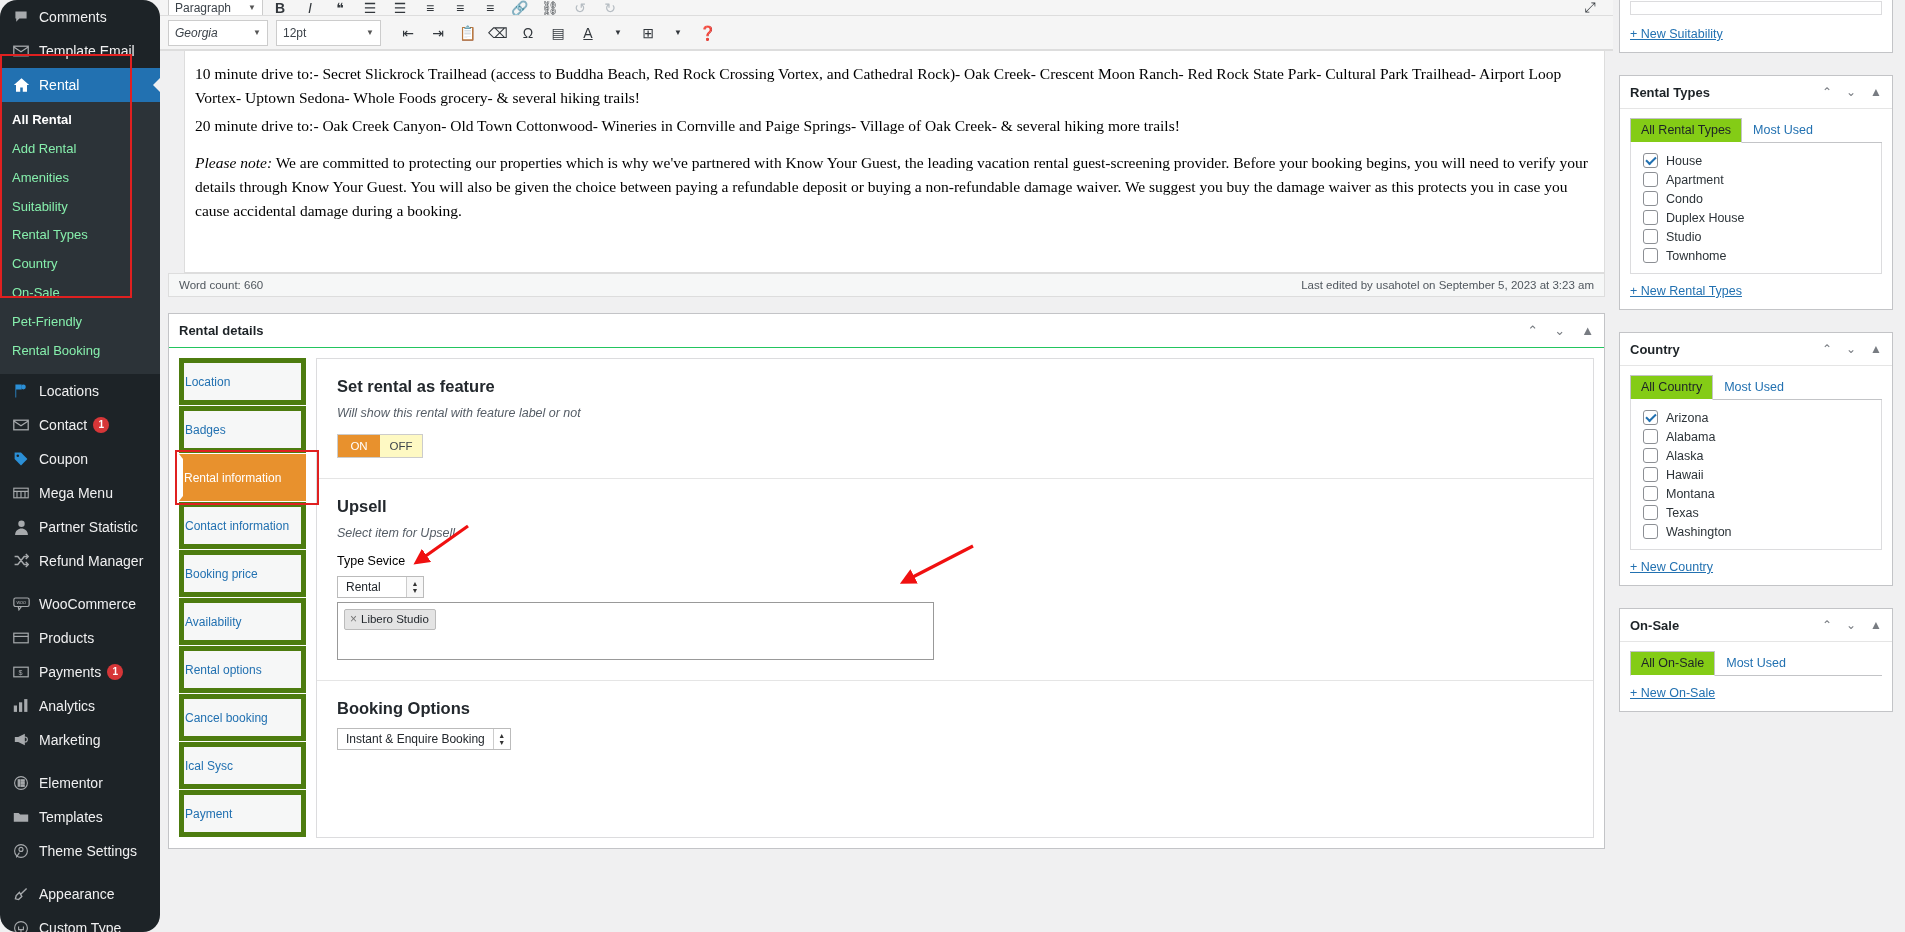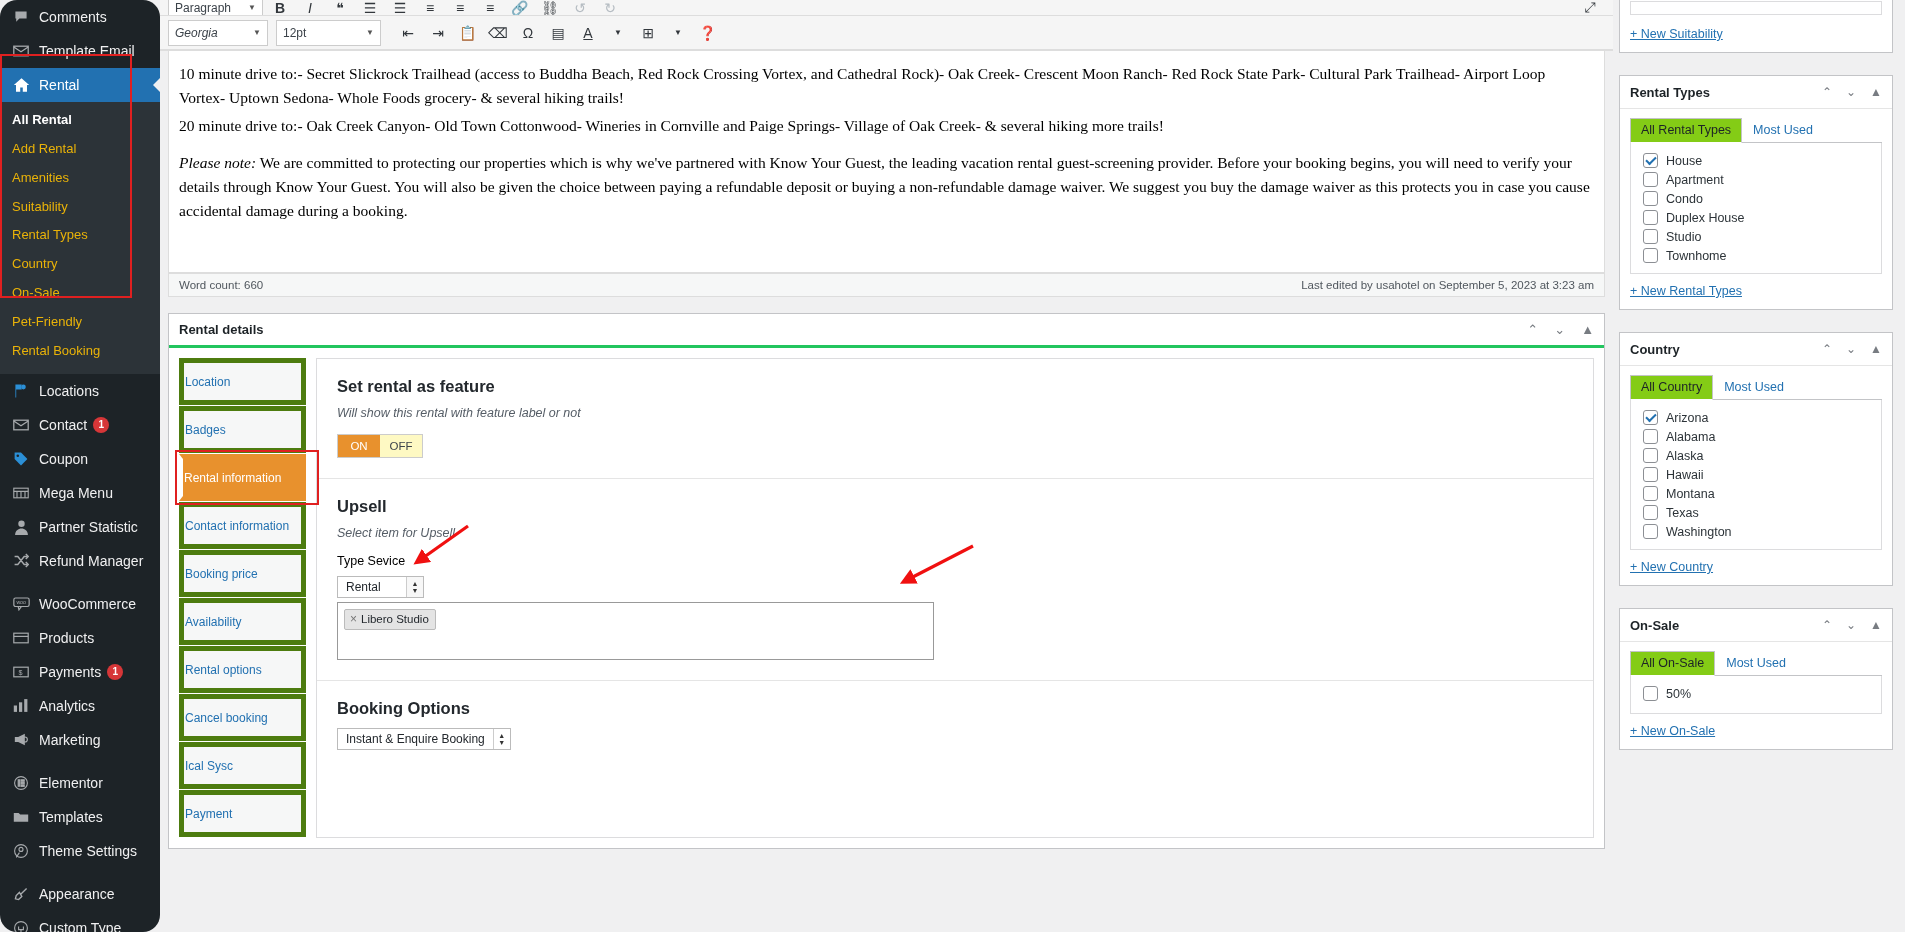--- a/index.html
+++ b/index.html
@@ -41,21 +41,21 @@
     background: #2271b1; color: #fff; font-weight: 400;
   }
   .menu-row.active .ico { color: #fff; }
   .menu-row.active::after {
     content: ""; position: absolute; right: -1px; top: 50%;
     margin-top: -8px;
     border: 8px solid transparent; border-right-color: #f0f0f1;
   }
   .submenu { background: #2c3338; padding: 4px 0 8px 0; }
   .sub-row {
-    font-size: 13px; color: #eab308;
+    font-size: 13px; color: #86efac;
     padding: 5px 0 5px 12px;
     line-height: 1.45;
     cursor: pointer;
   }
   .sub-row.cur { color: #fff; font-weight: bold; }
   .badge-count {
     background: #d63638; color: #fff;
     border-radius: 10px;
     font-size: 10px; font-weight: bold;
     min-width: 16px; height: 16px;
@@ -96,21 +96,21 @@
     width: 26px; height: 24px;
     display: inline-flex; align-items: center; justify-content: center;
     color: #32373c; font-size: 14px; cursor: pointer;
   }
   .tb-btn.dim { color: #b5bcc2; }
   .tb-cut { overflow: hidden; height: 16px; }
 
   .editor-body {
     background: #fff;
     border: 1px solid #ddd; border-top: none;
-    margin: 0 8px 0 8px;
+    margin: 0 8px 0 24px;
     padding: 6px 10px 0 10px;
     height: 222px;
     overflow: hidden;
     position: relative;
   }
   .ed-p {
     font-family: "Liberation Serif", serif;
     font-size: 15.5px;
     line-height: 1.55;
     color: #000;
@@ -132,21 +132,21 @@
   
   .metabox {
     margin: 16px 8px 0 8px;
     background: #fff;
     border: 1px solid #c3c4c7;
   }
   .mb-head {
     height: 34px;
     display: flex; align-items: center; justify-content: space-between;
     padding: 0 10px;
-    border-bottom: 3px solid #22c55e;
+    border-bottom: 1px solid #22c55e;
   }
   .mb-title { font-size: 13px; font-weight: bold; color: #1d2327; }
   .mb-ctrls { display: flex; align-items: center; gap: 16px; color: #787c82; }
   .mb-ctrls span { cursor: pointer; font-size: 13px; }
 
   .mb-body { display: flex; padding: 10px; gap: 10px; }
   .tabcol { width: 127px; flex: 0 0 127px; position: relative; }
   .tabitem {
     height: 47px;
     border: 5px solid #4d7c0f;
@@ -763,24 +763,18 @@
           <span>⌃</span>
           <span>⌄</span>
           <span>▲</span>
         </span>
       </div>
       <div class="rbox-body">
         <div class="tabs-row">
           <div class="ttab active">All On-Sale</div>
           <div class="ttab">Most Used</div>
         </div>
-        <div class="chklist" style="min-height:38px;">
-          <label class="chkrow">
-            <span class="cbox"></span>
-            <span>50%</span>
-            </label>
-        </div>
         <a class="newlink">+ New On-Sale</a>
       </div>
     </div>
 
   </div>
 </div>
 
 </body></html>

